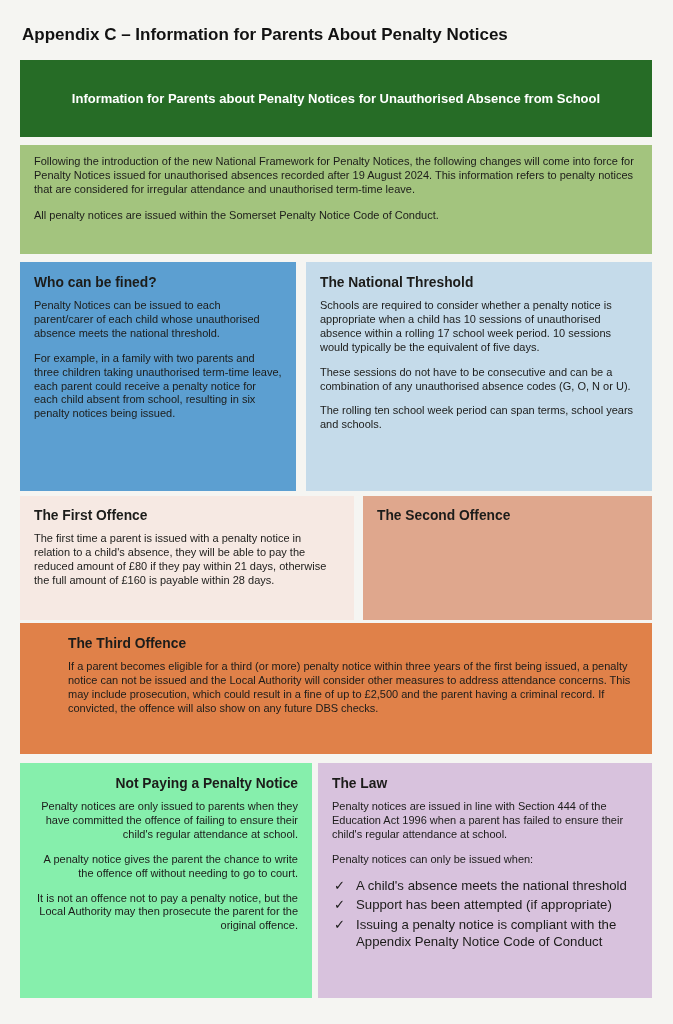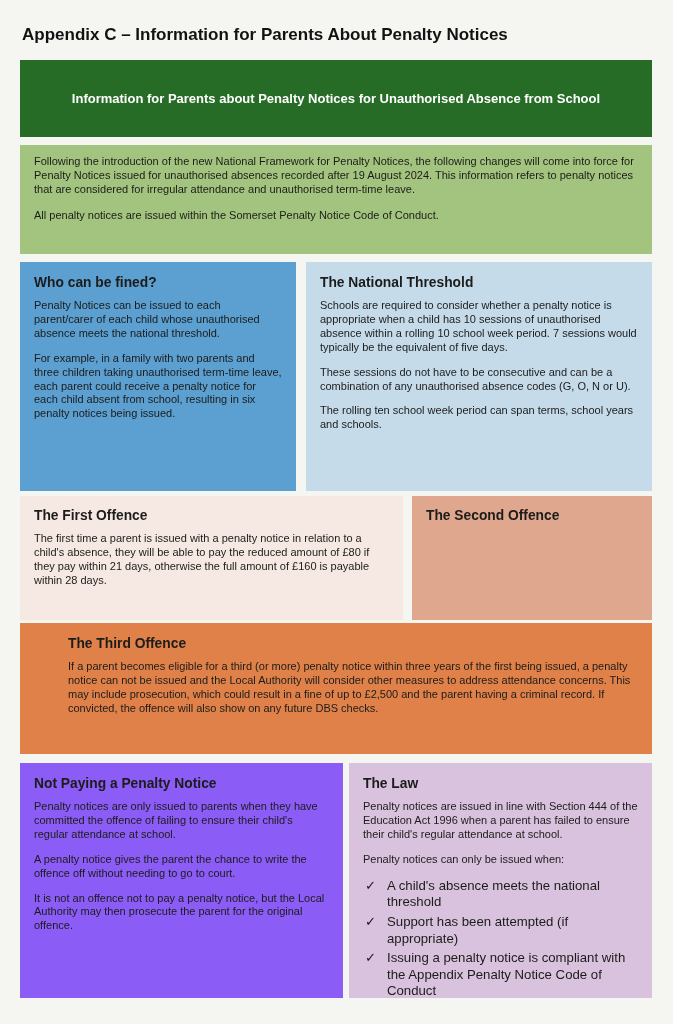--- a/index.html
+++ b/index.html
@@ -54,24 +54,24 @@
     line-height:1.26;
   }
   .intro  { margin-top:8px; height:109px; background:#a3c47e; padding-top:10px; }
   .intro p { margin-bottom:12px; }
   .row { display:flex; }
   .row-blue   { margin-top:8px; height:229px; }
   .row-peach  { margin-top:5px; height:124px; }
   .row-purple { margin-top:9px; height:235px; }
   .blue-dark  { width:276px; background:#5c9fd1; margin-right:10px; }
   .blue-light { flex:1; background:#c5dbea; }
-  .peach      { width:383px; background:#f6e9e3; margin-right:9px; padding-top:7px; }
+  .peach      { width:334px; background:#f6e9e3; margin-right:9px; padding-top:7px; }
   .salmon     { flex:1; background:#dfa78d; padding-top:7px; }
   .orange     { margin-top:3px; height:131px; background:#e08149;padding-left:48px; }
-  .purple     { width:323px; background:#8b5cf6; margin-right:6px; }
+  .purple     { width:292px; background:#86efac; margin-right:6px;text-align:right; }
   .lavender   { flex:1; background:#d8c2dd; }
   .checklist {
     list-style:none;
     margin:0; padding:0;
     font-size:13.2px;
     line-height:1.26;
   }
   .checklist li {
     display:flex;
     align-items:flex-start;
@@ -101,21 +101,21 @@
   </section>
 
   <div class="row row-blue">
     <section class="box blue-dark">
       <div class="box-title">Who can be fined?</div>
       <p>Penalty Notices can be issued to each parent/carer of each child whose unauthorised absence meets the national threshold.</p>
       <p>For example, in a family with two parents and three children taking unauthorised term-time leave, each parent could receive a penalty notice for each child absent from school, resulting in six penalty notices being issued.</p>
     </section>
     <section class="box blue-light">
       <div class="box-title">The National Threshold</div>
-      <p>Schools are required to consider whether a penalty notice is appropriate when a child has 10 sessions of unauthorised absence within a rolling 10 school week period. 7 sessions would typically be the equivalent of five days.</p>
+      <p>Schools are required to consider whether a penalty notice is appropriate when a child has 10 sessions of unauthorised absence within a rolling 17 school week period. 10 sessions would typically be the equivalent of five days.</p>
       <p>These sessions do not have to be consecutive and can be a combination of any unauthorised absence codes (G, O, N or U).</p>
       <p>The rolling ten school week period can span terms, school years and schools.</p>
     </section>
   </div>
 
   <div class="row row-peach">
     <section class="box peach">
       <div class="box-title">The First Offence</div>
       <p>The first time a parent is issued with a penalty notice in relation to a child's absence, they will be able to pay the reduced amount of £80 if they pay within 21 days, otherwise the full amount of £160 is payable within 28 days.</p>
     </section>

